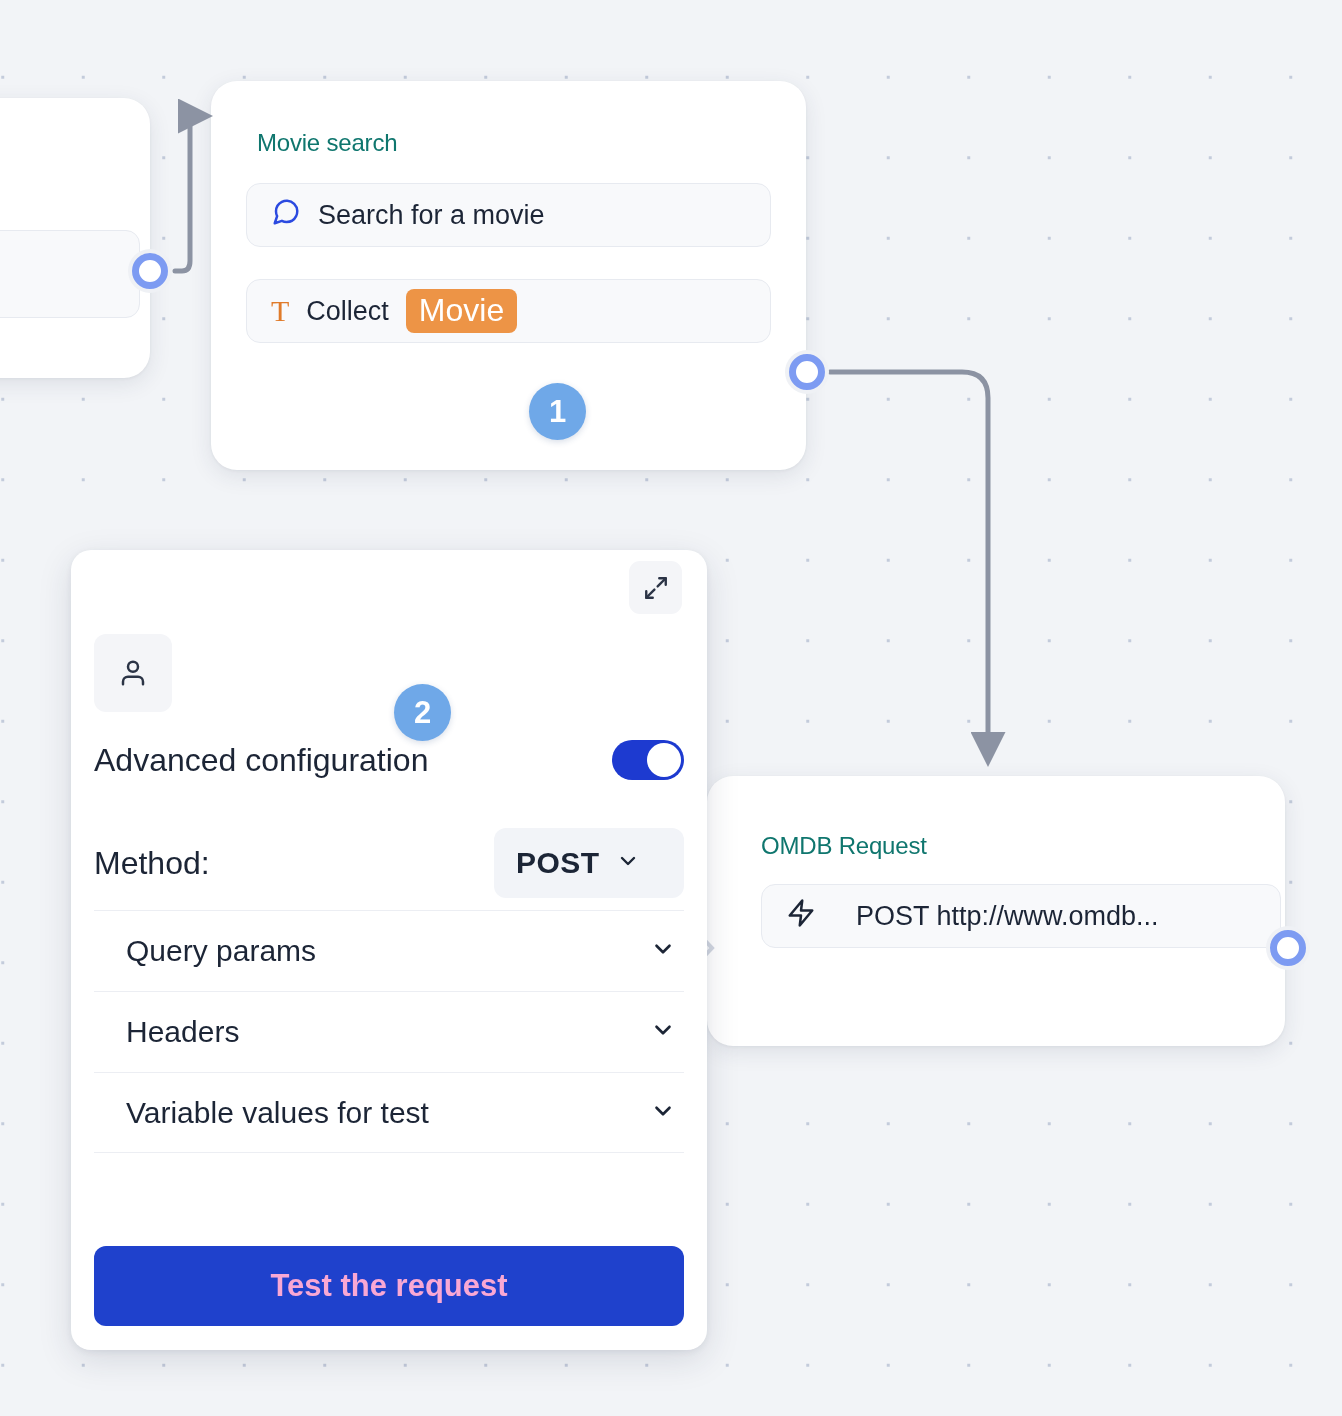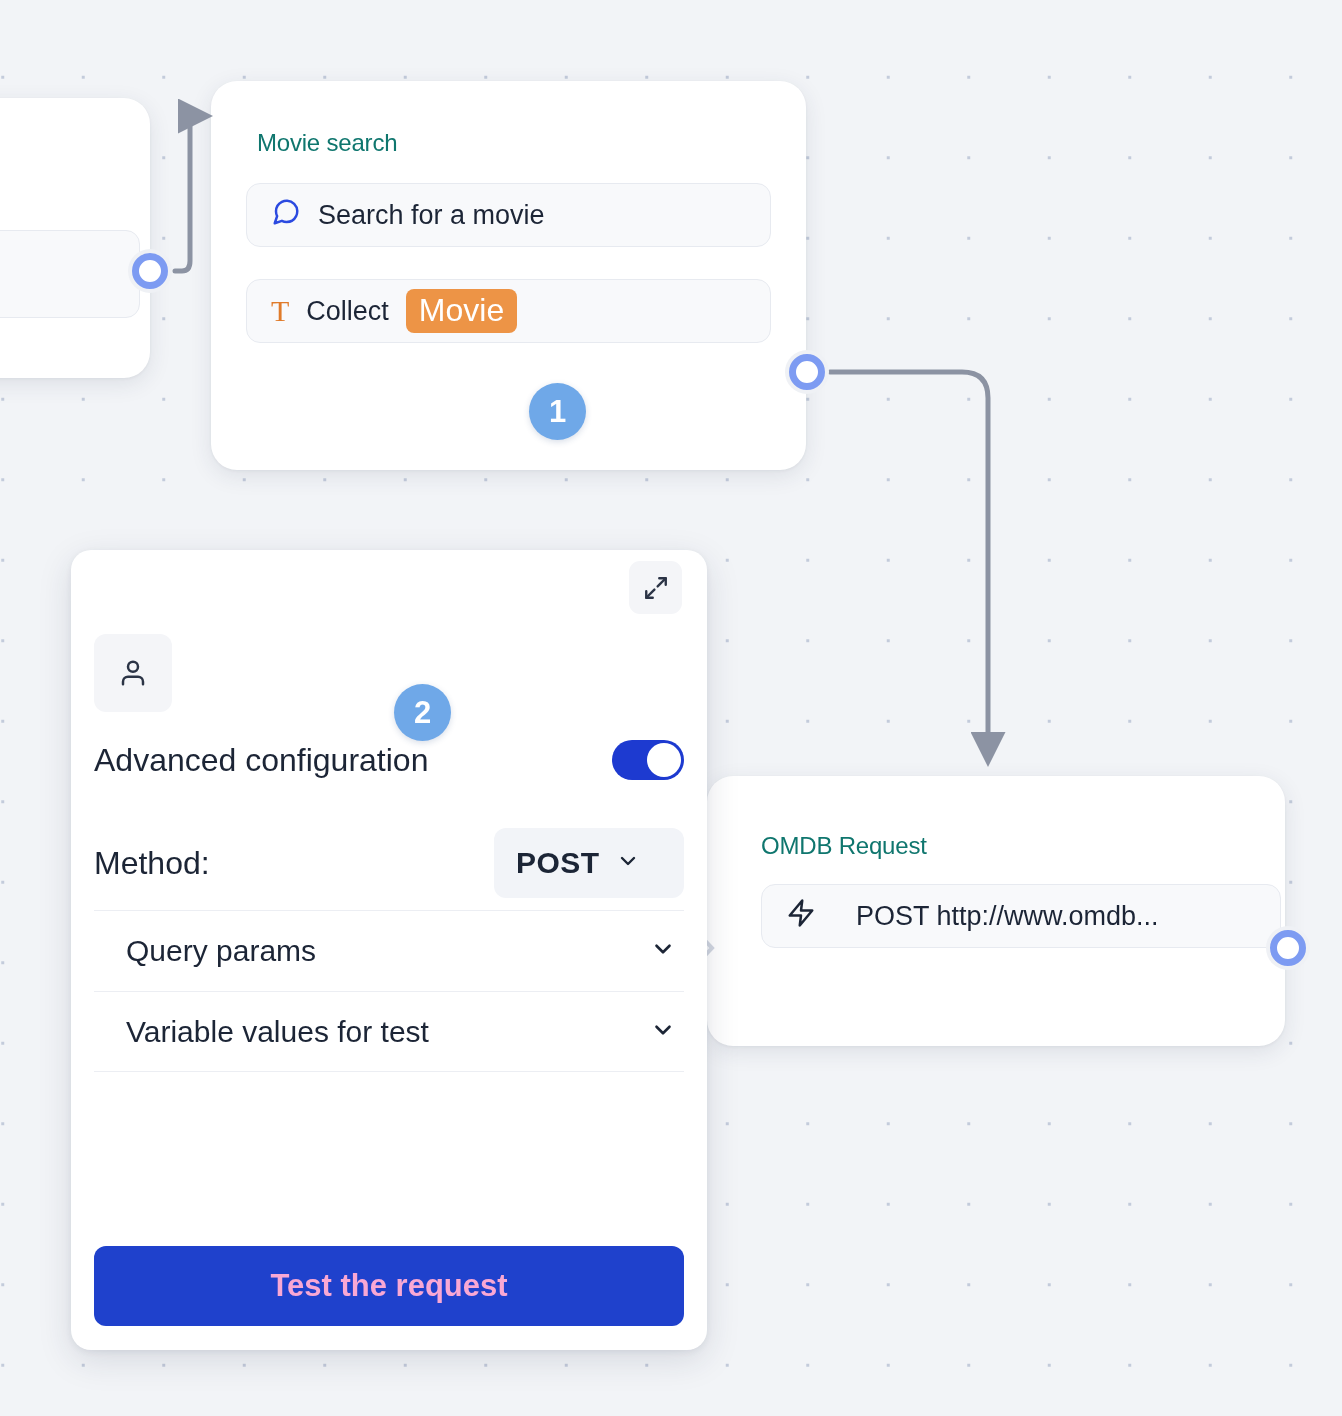--- a/index.html
+++ b/index.html
@@ -337,20 +337,28 @@
           <svg width="24" height="24" viewBox="0 0 24 24" fill="none" stroke="#1c2536" stroke-width="2.4" stroke-linecap="round" stroke-linejoin="round">
             <polyline points="6 9 12 15 18 9"></polyline>
           </svg>
         </span>
       </div>
     </div>
 
     <div class="accordions">
       <div class="acc-item">
         <span class="acc-label">Query params</span>
+        <span class="chev">
+          <svg width="26" height="26" viewBox="0 0 24 24" fill="none" stroke="#1c2536" stroke-width="2.4" stroke-linecap="round" stroke-linejoin="round">
+            <polyline points="6 9 12 15 18 9"></polyline>
+          </svg>
+        </span>
+      </div>
+      <div class="acc-item">
+        <span class="acc-label">Headers</span>
         <span class="chev">
           <svg width="26" height="26" viewBox="0 0 24 24" fill="none" stroke="#1c2536" stroke-width="2.4" stroke-linecap="round" stroke-linejoin="round">
             <polyline points="6 9 12 15 18 9"></polyline>
           </svg>
         </span>
       </div>
       <div class="acc-item">
         <span class="acc-label">Variable values for test</span>
         <span class="chev">
           <svg width="26" height="26" viewBox="0 0 24 24" fill="none" stroke="#1c2536" stroke-width="2.4" stroke-linecap="round" stroke-linejoin="round">

